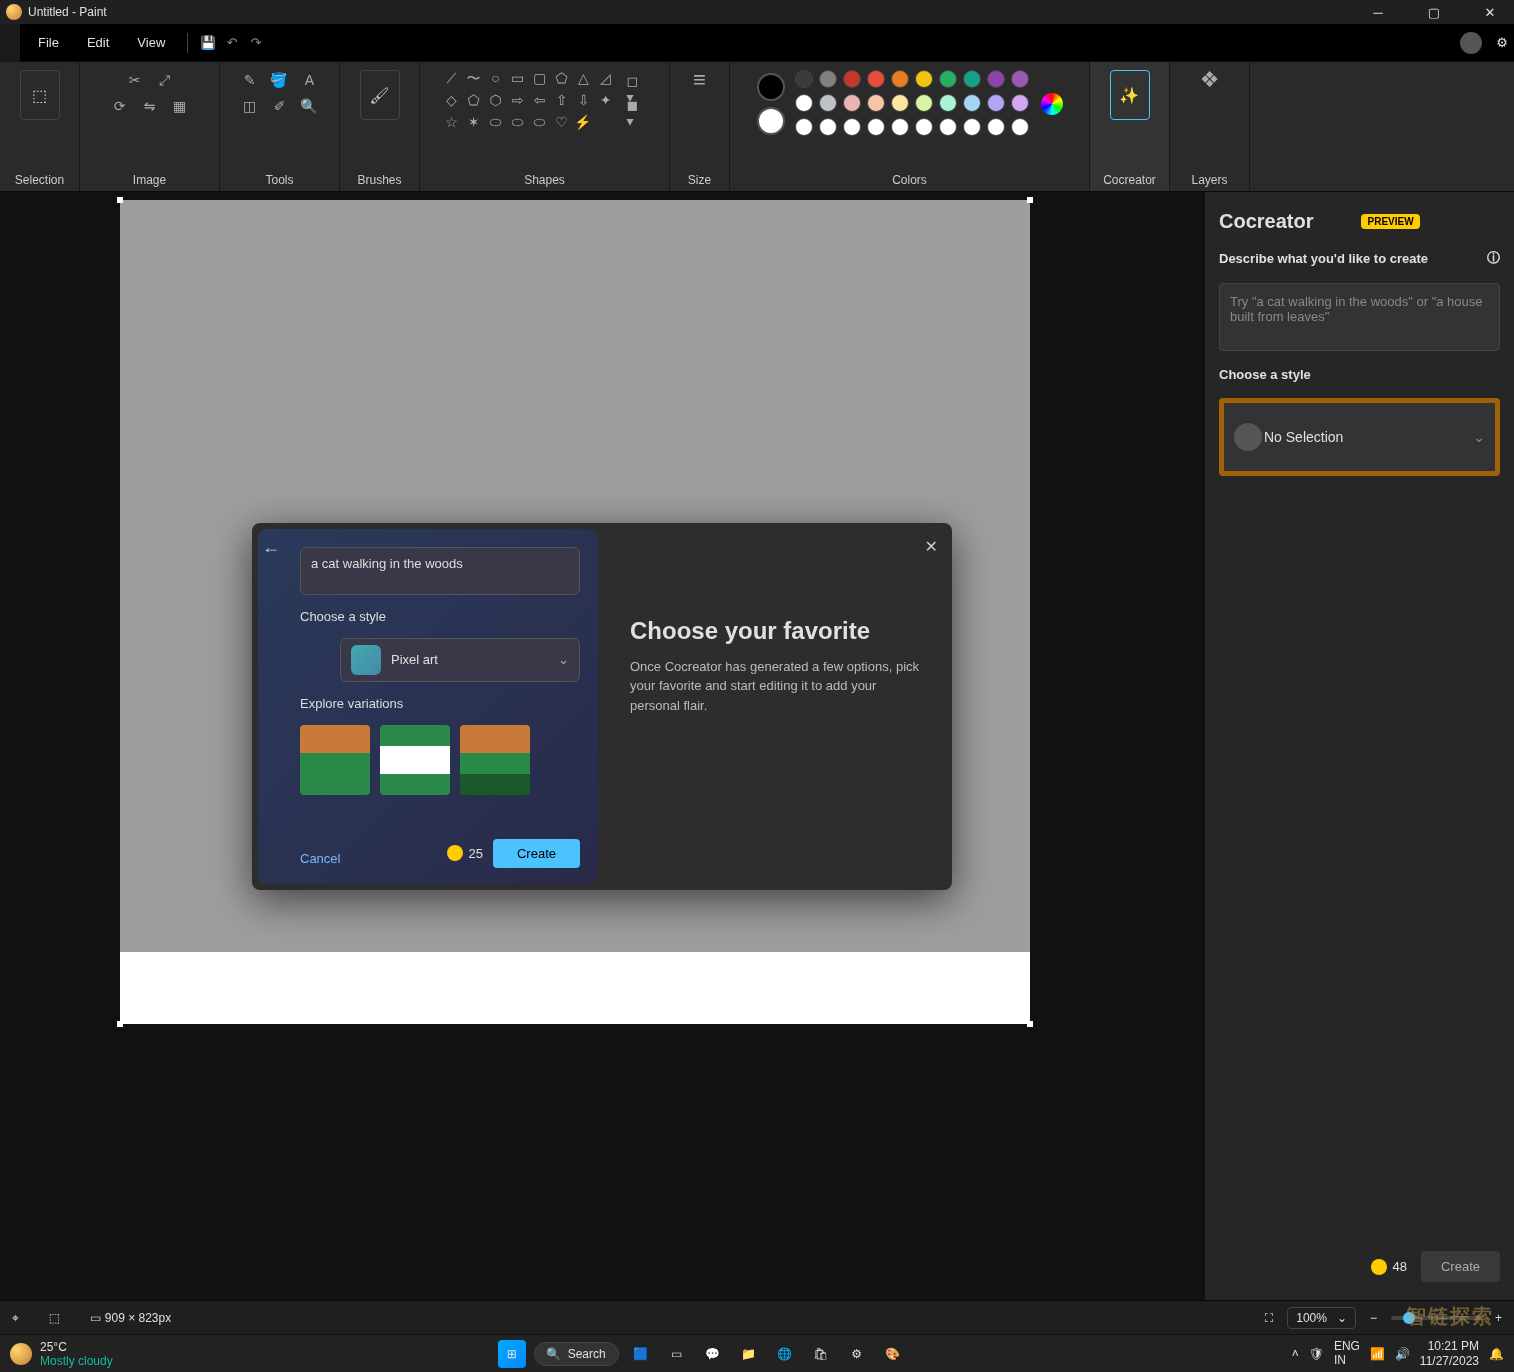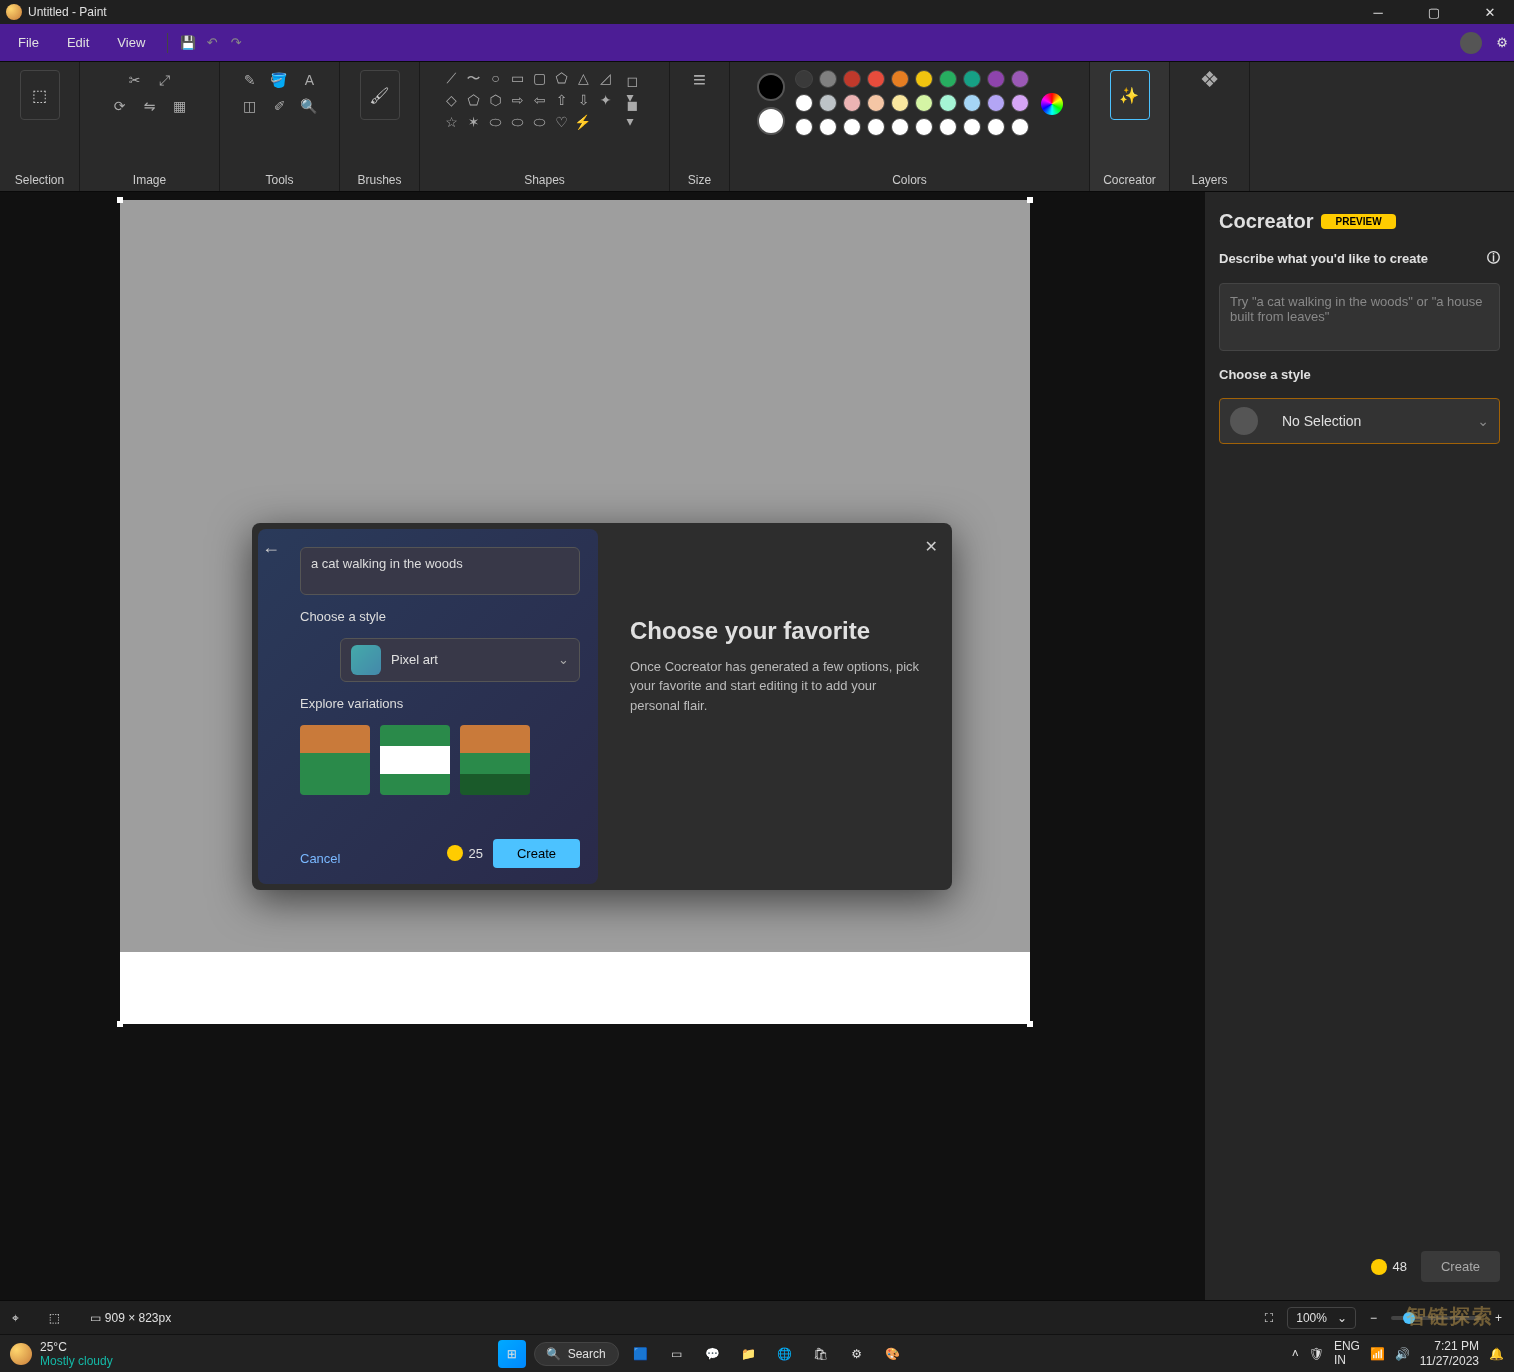--- a/index.html
+++ b/index.html
@@ -5,21 +5,21 @@
 * { margin: 0; padding: 0; box-sizing: border-box; font-family: "Segoe UI", Tahoma, sans-serif; }
 body { background: #1a1a1a; color: #e0e0e0; width: 1514px; height: 1372px; overflow: hidden; position: relative; }
 
 
 .titlebar { height: 24px; background: #202020; display: flex; align-items: center; padding: 12px 6px; font-size: 12px; }
 .titlebar .app-icon { width: 16px; height: 16px; margin-right: 6px; background: radial-gradient(circle at 30% 30%, #ffd66e, #c87c3a); border-radius: 50%; }
 .titlebar .win-controls { margin-left: auto; display: flex; gap: 20px; }
 .titlebar .win-btn { width: 36px; text-align: center; font-size: 13px; cursor: pointer; }
 
 
-.menubar { height: 38px; background: #4c1d95; display: flex; align-items: center; padding: 0 6px; gap: 4px; font-size: 13px; border-bottom: 1px solid #0a0a0a; }
+.menubar { height: 38px; background: #000000; display: flex; align-items: center; padding: 0 6px; gap: 4px; font-size: 13px; border-bottom: 1px solid #0a0a0a; margin-left: 20px; }
 .menubar .menu-item { padding: 6px 12px; cursor: pointer; border-radius: 4px; }
 .menubar .menu-sep { width: 1px; height: 20px; background: #444; margin: 0 6px; }
 .menubar .menu-icon { width: 18px; height: 18px; display: flex; align-items: center; justify-content: center; padding: 6px 10px; color: #888; }
 .menubar .right { margin-left: auto; display: flex; gap: 14px; align-items: center; }
 .menubar .user-icon { width: 22px; height: 22px; border-radius: 50%; background: #555; }
 
 
 .ribbon { height: 130px; background: #2a2a2a; display: flex; border-bottom: 1px solid #0a0a0a; }
 .ribbon-group { border-right: 1px solid #1a1a1a; padding: 8px 10px 4px 10px; display: flex; flex-direction: column; align-items: center; justify-content: space-between; }
 .ribbon-group .label { font-size: 12px; color: #ccc; margin-top: 4px; }
@@ -38,24 +38,24 @@
 
 .workspace { position: relative; display: flex; height: calc(100% - 24px - 38px - 130px - 34px - 38px); }
 .canvas-zone { flex: 1; background: #111; position: relative; overflow: hidden; }
 .canvas { position: absolute; left: 120px; top: 8px; width: 910px; height: 824px; background: #9e9e9e; }
 .canvas .white-strip { position: absolute; bottom: 0; left: 0; right: 0; height: 72px; background: #fff; }
 .canvas-handle { width: 6px; height: 6px; background: #fff; position: absolute; }
 
 
 .side-panel { width: 310px; background: #262626; border-left: 1px solid #111; padding: 18px 14px; display: flex; flex-direction: column; gap: 16px; }
 .side-panel h2 { font-size: 20px; font-weight: 600; display: flex; align-items: center; gap: 8px; }
-.preview-badge { background: #ffcc00; color: #000; font-size: 10px; font-weight: bold; padding: 2px 14px; border-radius: 4px; }
+.preview-badge { background: #ffcc00; color: #000; font-size: 10px; font-weight: bold; padding: 2px 6px; border-radius: 4px; margin-left: 40px; }
 .side-label { font-size: 13px; font-weight: 600; display: flex; justify-content: space-between; align-items: center; }
 .side-textarea { background: #333; border: 1px solid #444; border-radius: 4px; padding: 10px; font-size: 13px; color: #ccc; min-height: 68px; }
-.side-select { background: #333; border: 1px solid #a16207; border-radius: 4px; padding: 8px 10px; display: flex; align-items: center; gap: 24px; font-size: 14px; }
+.side-select { background: #333; border: 5px solid #a16207; border-radius: 4px; padding: 20px 10px; display: flex; align-items: center; gap: 2px; font-size: 14px; }
 .side-select .thumb { width: 28px; height: 28px; border-radius: 50%; background: #555; }
 .side-select .chev { margin-left: auto; color: #888; }
 .side-footer { margin-top: auto; display: flex; justify-content: flex-end; align-items: center; gap: 14px; }
 .credit-badge { display: flex; align-items: center; gap: 6px; font-size: 13px; }
 .credit-coin { width: 16px; height: 16px; border-radius: 50%; background: #ffcc00; }
 .create-btn { background: #3a3a3a; color: #aaa; border: none; padding: 8px 20px; border-radius: 4px; font-size: 13px; }
 
 
 .modal-backdrop { position: absolute; inset: 0; display: flex; align-items: center; justify-content: center; }
 .modal { display: flex; background: #2d2d2d; border-radius: 8px; box-shadow: 0 10px 40px rgba(0,0,0,.6); overflow: hidden; width: 700px; position: relative; top: -40px; }
@@ -371,20 +371,20 @@
   <div class="tray">
     <span>˄</span>
     <span>🛡</span>
     <div style="line-height:1.1">
       <div>ENG</div>
         <div>IN</div>
     </div>
     <span>📶</span>
     <span>🔊</span>
     <div class="clock">
-      <div>7:21 PM</div>
+      <div>10:21 PM</div>
         <div>11/27/2023</div>
     </div>
     <span>🔔</span>
   </div>
 </div>
 
 <div class="watermark">智链探索</div>
 
 </body></html>

